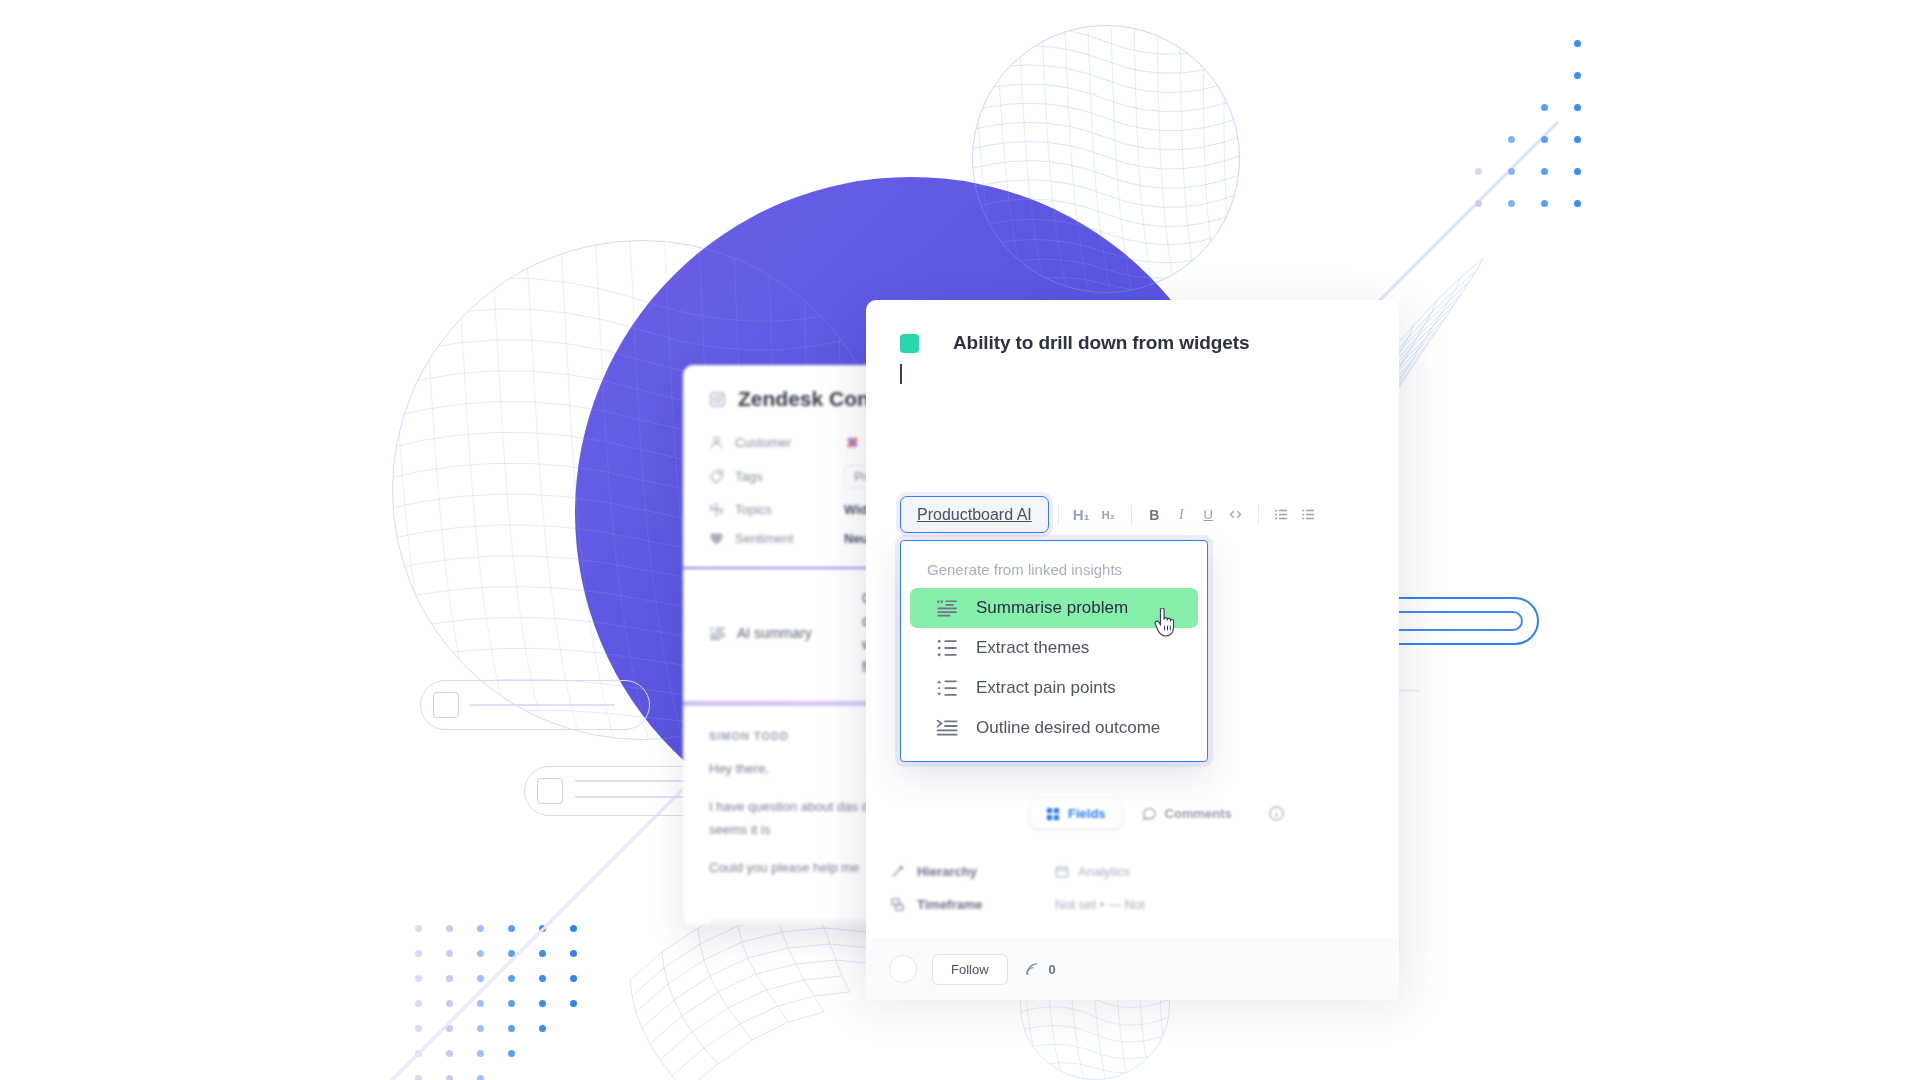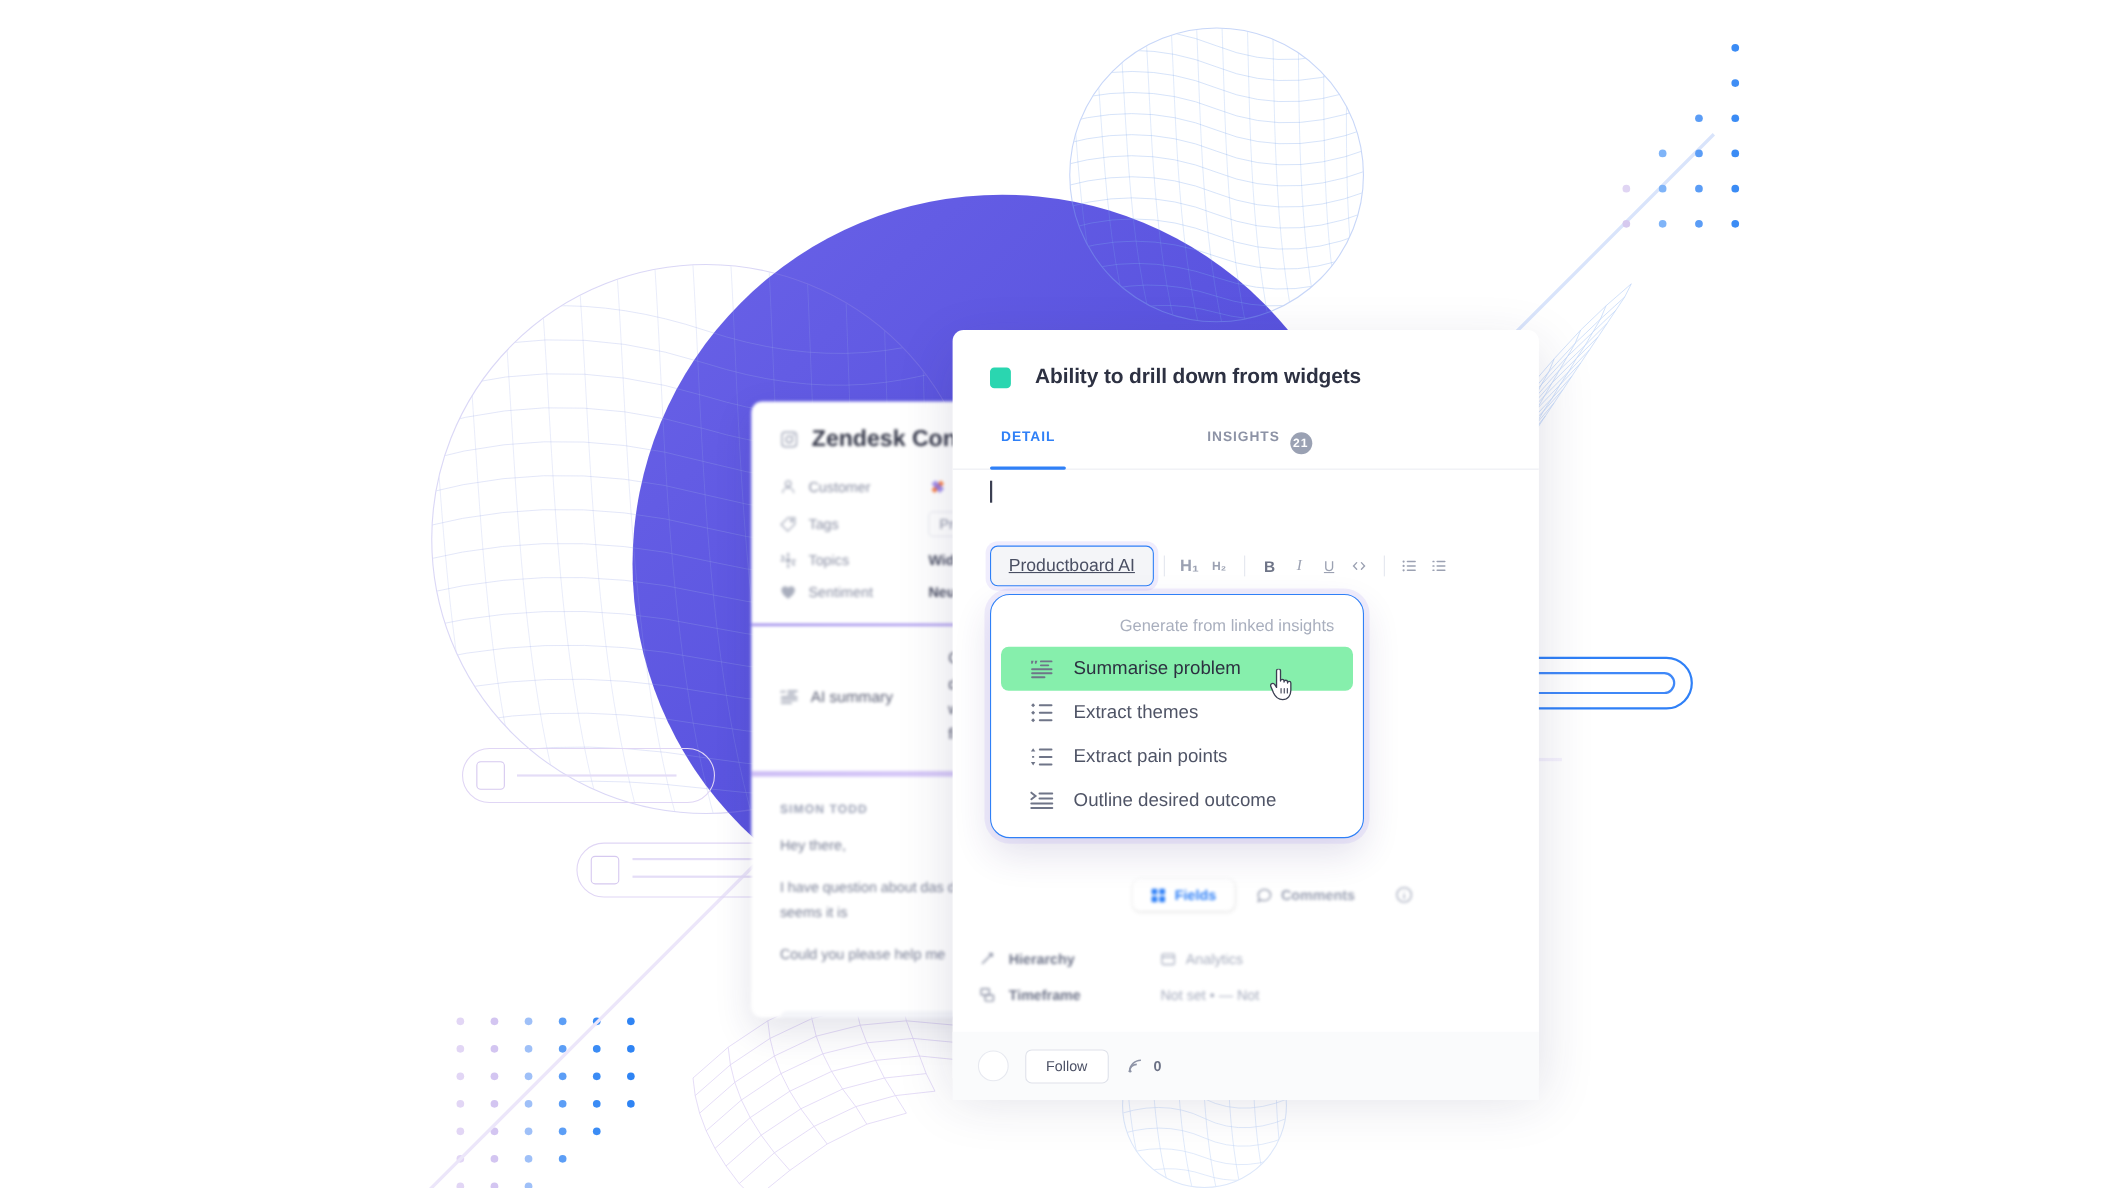--- a/index.html
+++ b/index.html
@@ -89,21 +89,21 @@
 
   
   .panel{
     position:absolute; left:866px; top:300px; width:533px; height:680px;
     background:#fff; border-radius:10px 10px 0 0;
     box-shadow: 0 18px 50px rgba(40,40,90,.15);
     overflow:hidden;
   }
   .panel-header{ display:flex; align-items:center; gap:22px; padding:32px 34px 0 34px;}
   .sq-badge{ width:19px; height:19px; border-radius:4px; background:#2ad6b0; flex-shrink:0;}
-  .panel-title{ font-size:19px; font-weight:700; color:#2d3142; letter-spacing:-.1px;}
+  .panel-title{ font-size:19px; font-weight:700; color:#2d3142; letter-spacing:-.1px;margin-left:12px;}
 
   .tabs{ display:flex; margin-top:36px; padding:0 34px; border-bottom:1px solid #ebedf3;}
   .tab{ font-size:12.5px; font-weight:700; letter-spacing:.07em; color:#8d93a6;
         padding:0 10px 13px 10px; position:relative; }
   .tab.active{ color:#2f80f7; }
   .tab.active:after{ content:""; position:absolute; left:0; right:0; bottom:-1px;
         height:3px; background:#2f80f7; border-radius:2px;}
   .tab-gap{ width:118px; }
   .tab .cnt{ display:inline-flex; align-items:center; justify-content:center;
         width:20px; height:20px; border-radius:50%; background:#9aa1b3; color:#fff;
@@ -123,24 +123,24 @@
     font-size:16px; color:#4a4f63; white-space:nowrap;
     box-shadow: 0 0 0 4px rgba(160,140,240,.16);
     text-decoration: underline;
   }
   .tb-sep{ width:1px; height:19px; background:#e4e7ef; margin:0 9px;}
   .tb-btn{ width:27px; height:27px; display:flex; align-items:center; justify-content:center;
            color:#9ba1b2; font-size:13px; }
 
   
   .dropdown{
-    position:absolute; left:900px; top:540px; width:340px;
-    background:#fff; border:1.6px solid #2f80f7; border-radius:18px;
+    position:absolute; left:900px; top:540px; width:308px;
+    background:#fff; border:1.6px solid #2f80f7; border-radius:4px;
     box-shadow: 0 0 0 5px rgba(160,140,240,.15), 0 14px 34px rgba(55,45,120,.14);
-    padding:11px 0 13px 0; z-index:30;text-align:right;
+    padding:11px 0 13px 0; z-index:30;
   }
   .dd-head{ padding:9px 26px 10px 26px; font-size:15px; color:#a9afbe;}
   .dd-item{
     display:flex; align-items:center; gap:18px;
     padding:9px 26px; margin:0 9px; border-radius:7px;
     font-size:17px; color:#4f5466;
   }
   .dd-item.sel{ background:#86efac; color:#2c3040; }
   .dd-ico{ width:22px; height:22px; flex-shrink:0; color:#6f7588;}
 
@@ -527,29 +527,20 @@
       
     </div>
   </div>
 
   <div class="panel">
     <div class="panel-header">
       <span class="sq-badge"></span>
       <span class="panel-title">Ability to drill down from widgets</span>
     </div>
 
-    <div class="tabs">
-      <div class="tab active">
-        <span>DETAIL</span>
-      </div>
-      <div class="tab-gap"></div>
-      <div class="tab">
-        <span>INSIGHTS</span><span class="cnt">21</span>
-      </div>
-    </div>
 
     <div class="caret-row">
       <span class="caret"></span>
     </div>
   </div>
 
   <div class="seg">
     <div class="pillbtn on">
       <span>
         <svg width="14" height="14" viewBox="0 0 16 16" fill="#2f80f7">

